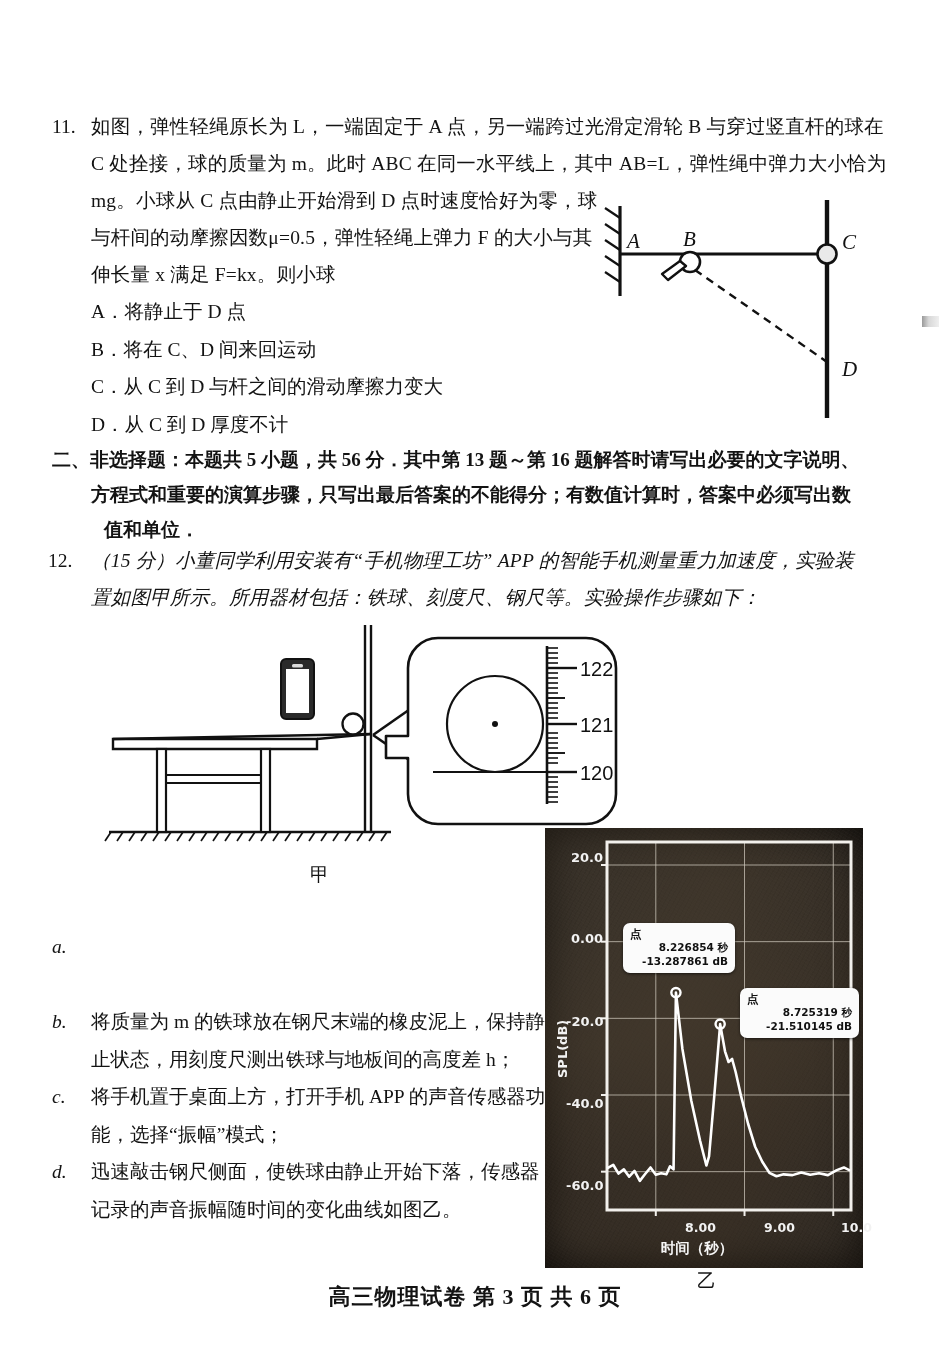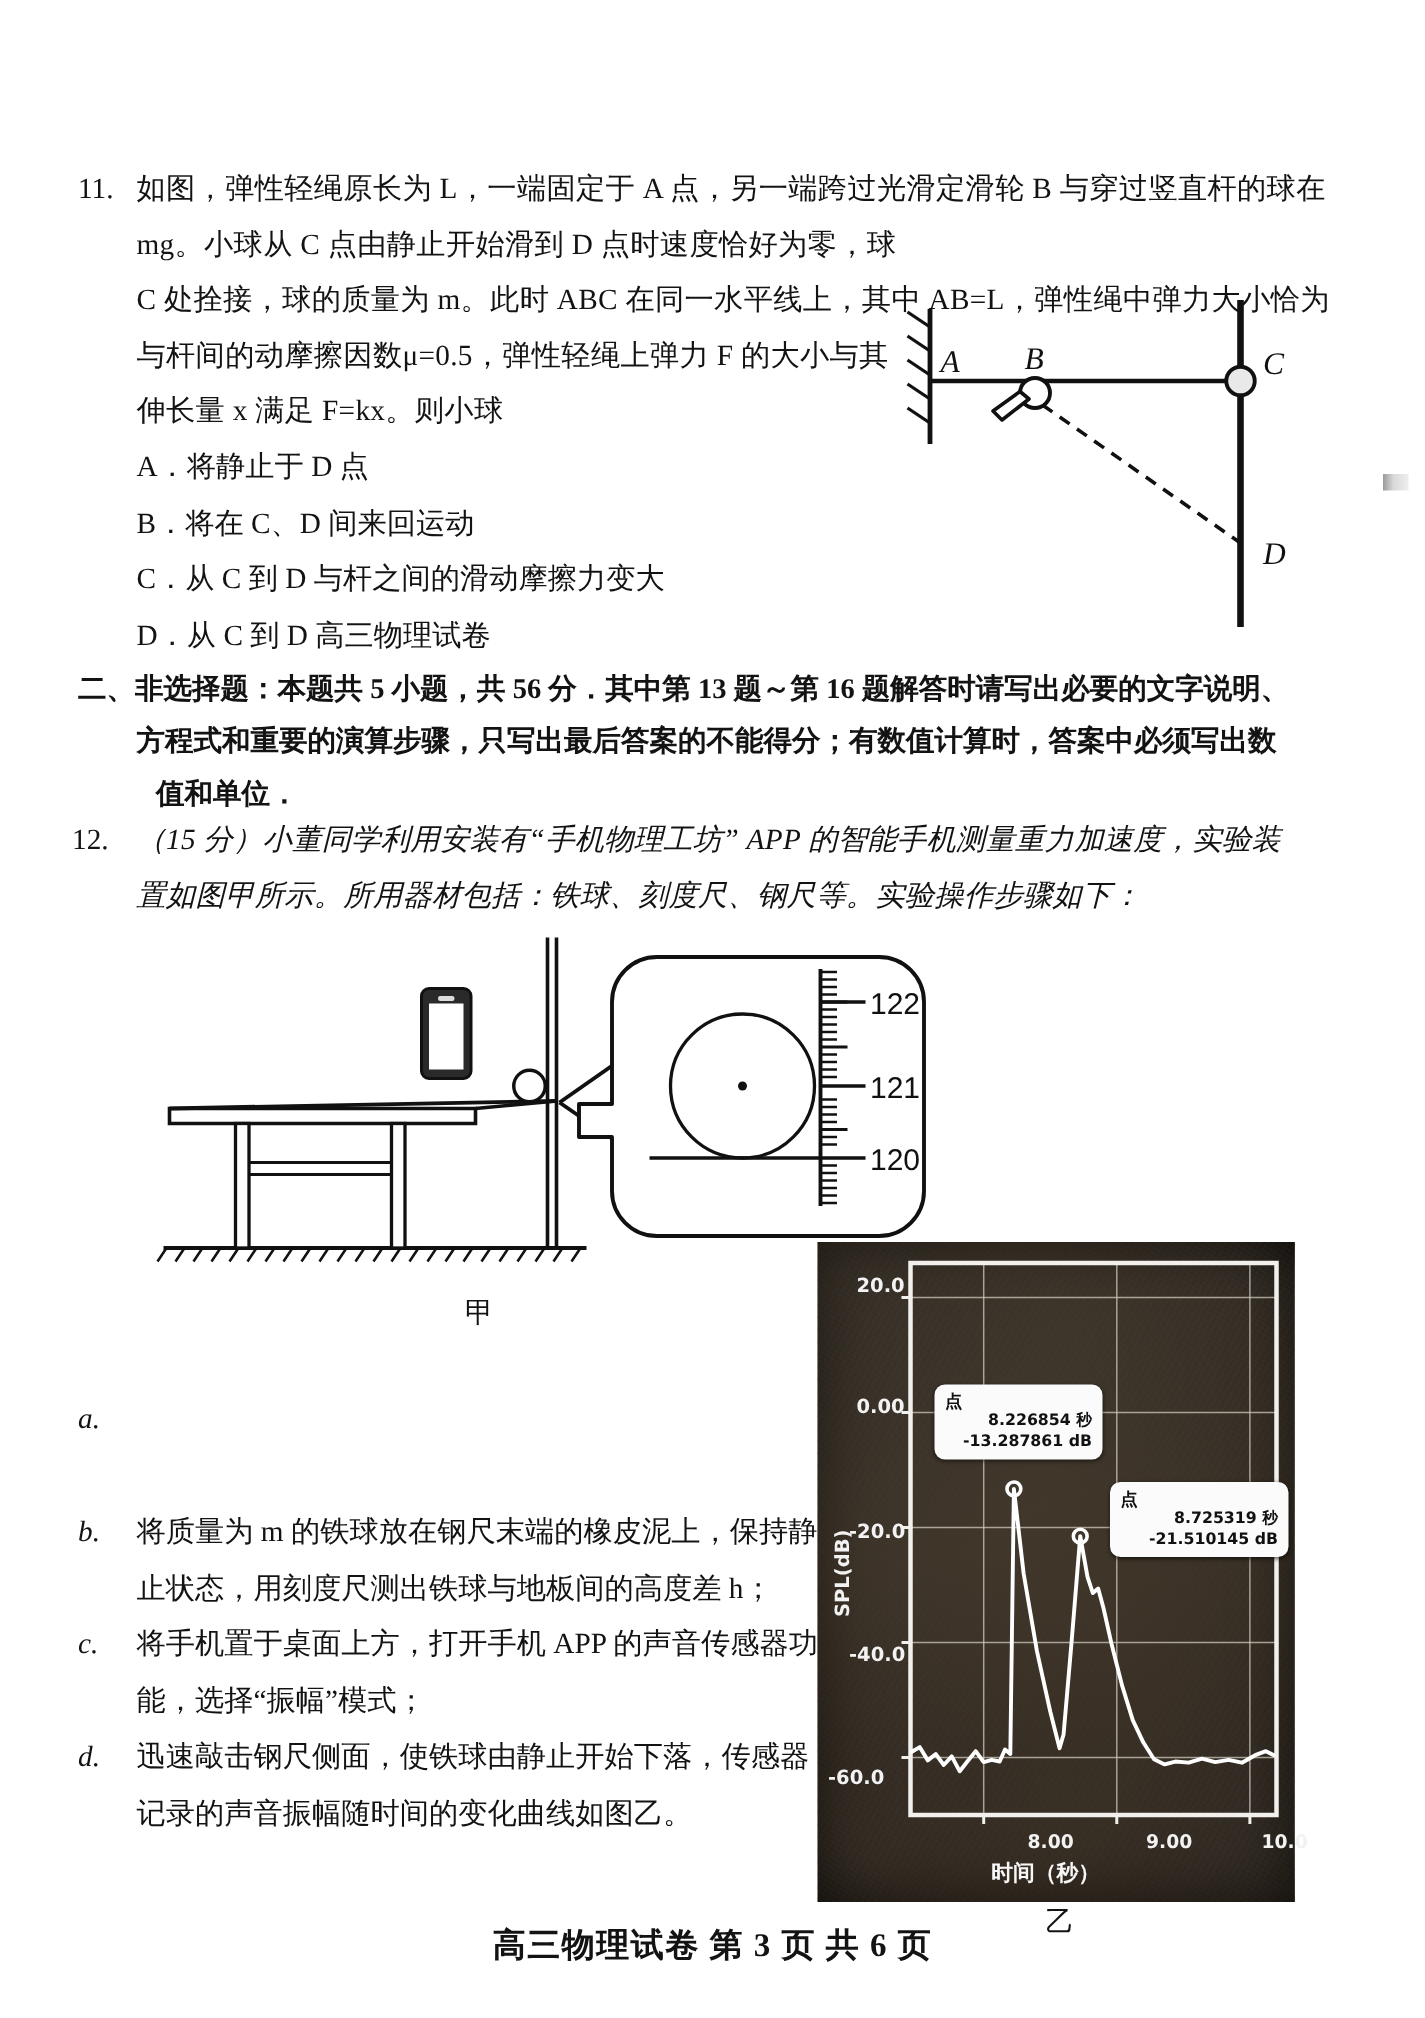--- a/index.html
+++ b/index.html
@@ -86,28 +86,28 @@
      background:linear-gradient(90deg,#9a9a9a,#d8d8d8 40%,#efefef);}
 </style>
 </head>
 <body>
 
 <div class="page">
 
   <div class="qnum" style="left:52px;top:108px;">11.</div>
   <div class="q-block" style="left:91px;top:108px;">
     <div class="qline">如图，弹性轻绳原长为 L，一端固定于 A 点，另一端跨过光滑定滑轮 B 与穿过竖直杆的球在</div>
+    <div class="qline">C 处拴接，球的质量为 m。此时 ABC 在同一水平线上，其中 AB=L，弹性绳中弹力大小恰为</div>
     <div class="qline">mg。小球从 C 点由静止开始滑到 D 点时速度恰好为零，球</div>
-    <div class="qline">C 处拴接，球的质量为 m。此时 ABC 在同一水平线上，其中 AB=L，弹性绳中弹力大小恰为</div>
     <div class="qline">与杆间的动摩擦因数μ=0.5，弹性轻绳上弹力 F 的大小与其</div>
     <div class="qline">伸长量 x 满足 F=kx。则小球</div>
     <div class="opt">A．将静止于 D 点</div>
     <div class="opt">B．将在 C、D 间来回运动</div>
     <div class="opt">C．从 C 到 D 与杆之间的滑动摩擦力变大</div>
-    <div class="opt">D．从 C 到 D 高三物理试卷</div>
+    <div class="opt">D．从 C 到 D 厚度不计</div>
   </div>
 
   <div id="fig-q11">
     <svg width="300" height="225" viewBox="0 0 300 225">
 
       <line x1="22" y1="10" x2="22" y2="100" stroke="#111" stroke-width="3.2"></line>
       <g stroke="#111" stroke-width="2.2">
         <line x1="22" y1="22" x2="7" y2="12"></line>
         <line x1="22" y1="38" x2="7" y2="28"></line>
         <line x1="22" y1="54" x2="7" y2="44"></line>
@@ -298,21 +298,21 @@
         <circle cx="130.9281367272727" cy="164.60346716666666" r="4.6" fill="none" stroke="#ffffff" stroke-width="2.4"></circle>
         <circle cx="175.1555767272728" cy="196.12222250000002" r="4.6" fill="none" stroke="#ffffff" stroke-width="2.4"></circle>
       </svg>
 
     <div class="ylabel" style="left:10px;top:250px;">SPL(dB)</div>
 
     <div class="axlab" style="left:26px;top:22px;">20.0</div>
     <div class="axlab" style="left:26px;top:103px;">0.00</div>
     <div class="axlab" style="left:21px;top:186px;">-20.0</div>
     <div class="axlab" style="left:21px;top:268px;">-40.0</div>
-    <div class="axlab" style="left:7px;top:350px;">-60.0</div>
+    <div class="axlab" style="left:21px;top:350px;">-60.0</div>
 
     <div class="axlab small" style="left:110px;top:392px;">8.00</div>
     <div class="axlab small" style="left:189px;top:392px;">9.00</div>
     <div class="axlab small" style="left:266px;top:392px;">10.0</div>
 
     <div class="xtitle" style="left:152px;top:411px;transform:translateX(-50%);">时间（秒）</div>
 
     <div class="tt" style="left:78px;top:95px;width:98px;">
       <div class="tt-h">点</div>
       <div class="tt-r">8.226854 秒</div>

